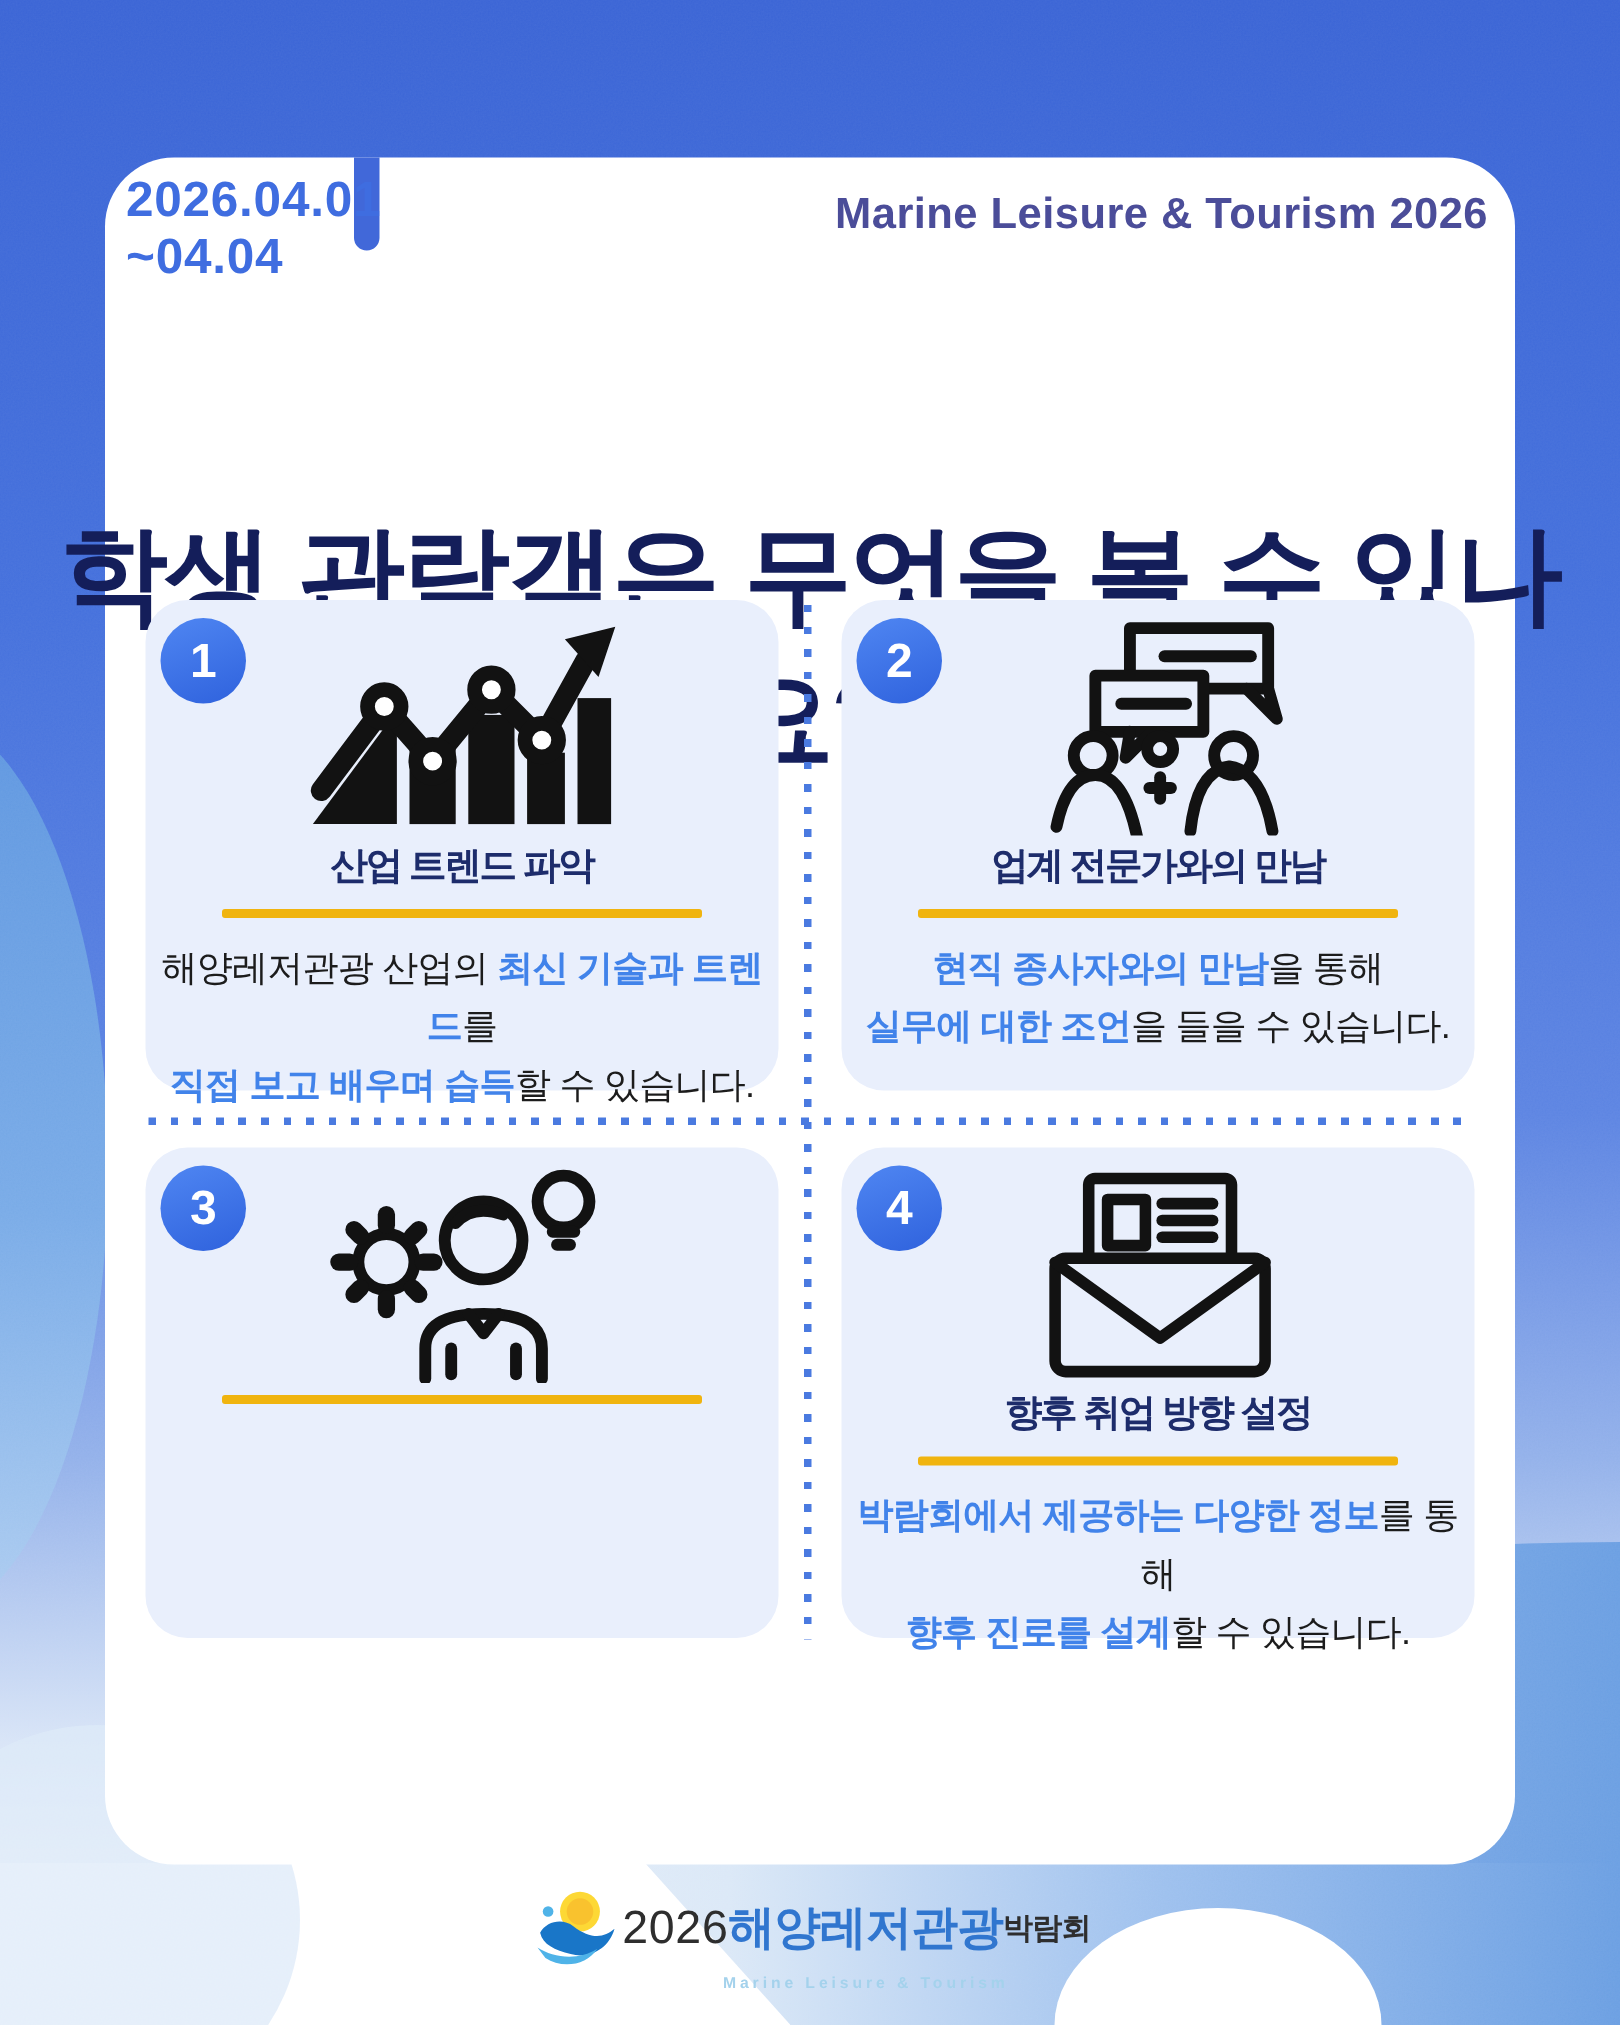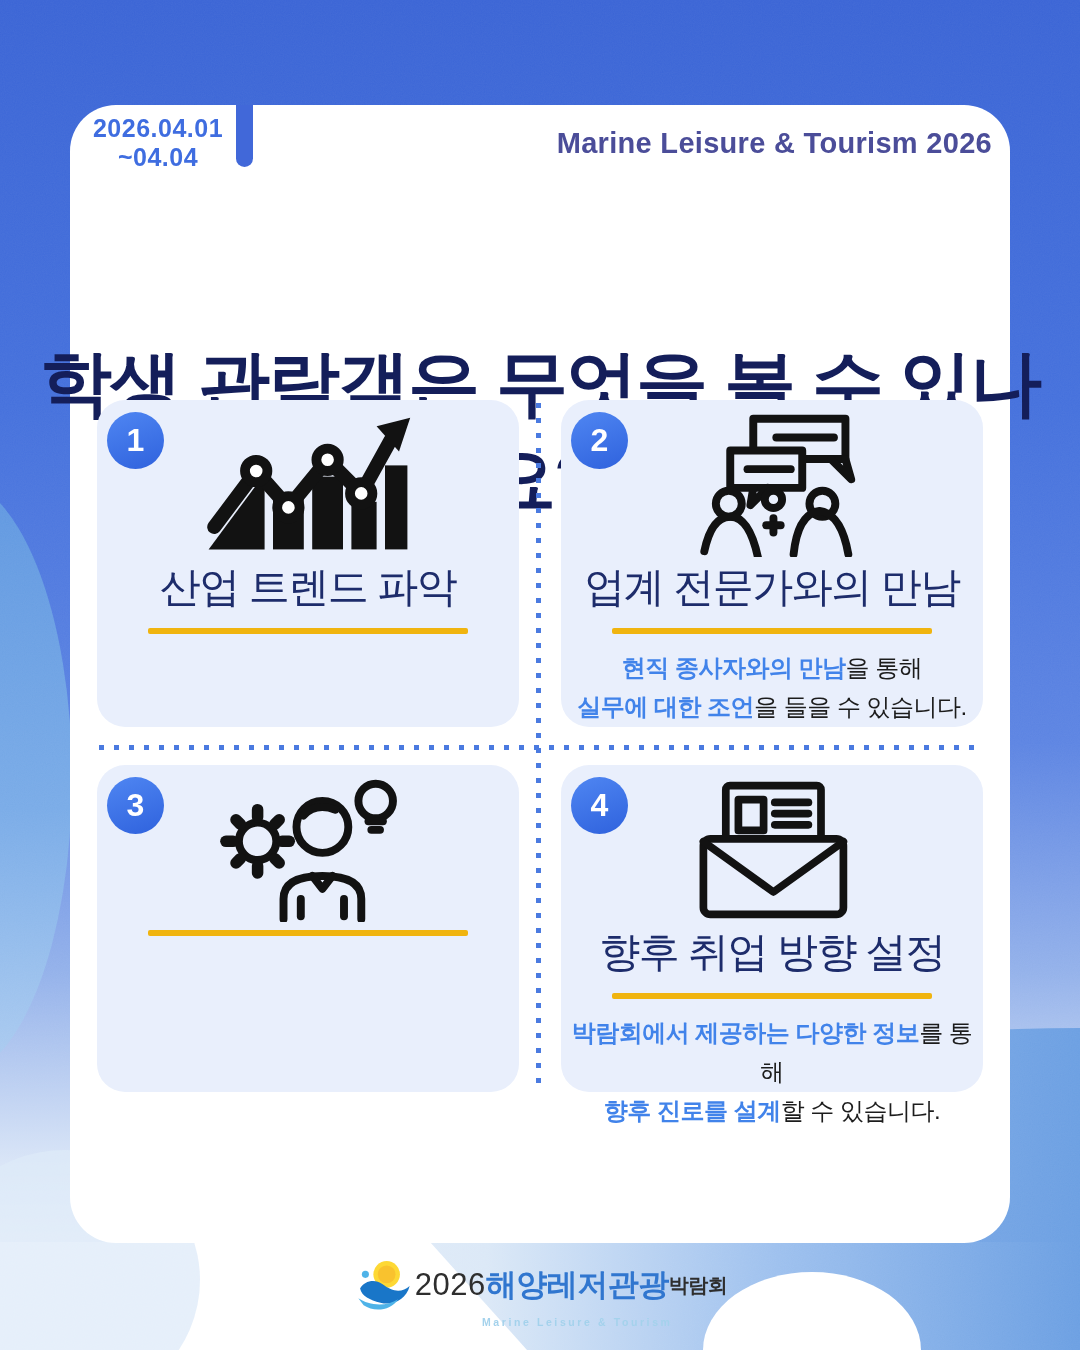--- a/index.html
+++ b/index.html
@@ -20,34 +20,34 @@
   .band-white{position:absolute;left:0;bottom:0;width:560px;height:108px;background:#ffffff;
     clip-path:polygon(0 0,430px 0,527px 108px,0 108px);}
   .blob-bl{position:absolute;left:-70px;bottom:-60px;width:270px;height:260px;border-radius:50%;
     background:#dce9f8;opacity:.75;}
   .hill{position:absolute;left:703px;bottom:0;width:218px;height:78px;background:#ffffff;
     border-radius:109px 109px 0 0 / 78px 78px 0 0;}
   .noise{position:absolute;left:0;top:0;pointer-events:none;}
   
   .card-main{position:absolute;left:70px;top:105px;width:940px;height:1138px;background:#ffffff;border-radius:46px;}
   .slit{position:absolute;left:236px;top:105px;width:17px;height:62px;background:#4168d9;border-radius:0 0 9px 9px;}
-  .date{position:absolute;left:84px;top:114px;width:148px;text-align:center;
-    color:#3f6de0;font-weight:800;font-size:25px;line-height:1.14;letter-spacing:.5px;font-style:normal;}
+  .date{position:absolute;left:84px;top:114px;width:148px;text-align:left;
+    color:#3f6de0;font-weight:800;font-size:33px;line-height:1.14;letter-spacing:.5px;font-style:normal;}
   .brand-top{position:absolute;top:127px;right:88px;color:#4b4d99;font-weight:800;font-size:29px;letter-spacing:.3px;}
   .title{position:absolute;left:0;top:288px;width:100%;text-align:center;color:#141e5a;
     font-weight:900;font-size:72px;letter-spacing:-2px;}
   
   .grid{position:absolute;left:97px;top:400px;width:886px;display:grid;
     grid-template-columns:422px 422px;column-gap:42px;row-gap:38px;}
   .fcard{position:relative;width:422px;height:327px;background:#e9effc;border-radius:28px;text-align:center;}
   .badge{position:absolute;left:10px;top:12px;width:57px;height:57px;border-radius:50%;
     background:linear-gradient(160deg,#4f86f2,#2f62dd);color:#fff;font-weight:800;font-size:32px;
     display:flex;align-items:center;justify-content:center;}
   .icon-box{height:152px;padding-top:18px;display:flex;align-items:center;justify-content:center;}
-  .fcard h3{margin:8px 0 0 0;color:#1d2c6b;font-size:41px;font-weight:400;letter-spacing:-1.5px;}
+  .fcard h3{margin:8px 0 0 0;color:#1d2c6b;font-size:25px;font-weight:700;letter-spacing:-1.5px;}
   .underline{width:320px;height:6px;margin:13px auto 0 auto;background:#f0b40f;border-radius:2px;}
   .fbody{margin-top:15px;color:#1c1c1c;font-size:24px;line-height:1.62;letter-spacing:-.5px;}
   .fbody .hl{color:#4183ea;font-weight:700;}
   
   .div-v{position:absolute;left:536px;top:403px;width:5px;height:690px;
     background:repeating-linear-gradient(180deg,#4a7ae0 0 5px,transparent 5px 15px);}
   .div-h{position:absolute;left:99px;top:745px;width:882px;height:5px;
     background:repeating-linear-gradient(90deg,#4a7ae0 0 5px,transparent 5px 15px);}
   
   .footer{position:absolute;left:0;top:1256px;width:100%;display:flex;align-items:center;justify-content:center;}
@@ -103,20 +103,21 @@
           <polyline points="8,80 38,40 61,66 89,32 113,56 134,18" fill="none" stroke="#121212" stroke-width="10" stroke-linecap="round" stroke-linejoin="round"></polyline>
           <polygon points="124,8 148,2 140,26" fill="#121212"></polygon>
           <circle cx="38" cy="40" r="8" fill="#ffffff" stroke="#121212" stroke-width="7"></circle>
           <circle cx="61" cy="66" r="8" fill="#ffffff" stroke="#121212" stroke-width="7"></circle>
           <circle cx="89" cy="32" r="8" fill="#ffffff" stroke="#121212" stroke-width="7"></circle>
           <circle cx="113" cy="56" r="8" fill="#ffffff" stroke="#121212" stroke-width="7"></circle>
         </svg>
       </div>
       <h3>산업 트렌드 파악</h3>
       <div class="underline"></div>
+      <div class="fbody"><span>해양레저관광 산업의 </span><span class="hl">최신 기술과 트렌드</span><span>를</span><br><span class="hl">직접 보고 배우며 습득</span><span>할 수 있습니다.</span></div>
     </div>
 
     <div class="fcard">
       <div class="badge">2</div>
       <div class="icon-box">
         <svg width="220" height="144" viewBox="0 0 150 100">
           <g class="stroke" style="stroke-width:5.5">
             <rect x="62" y="4" width="64" height="28"></rect>
             <path d="M126,32 l4,14 -14,-14"></path>
             <line x1="78" y1="17" x2="118" y2="17"></line>

